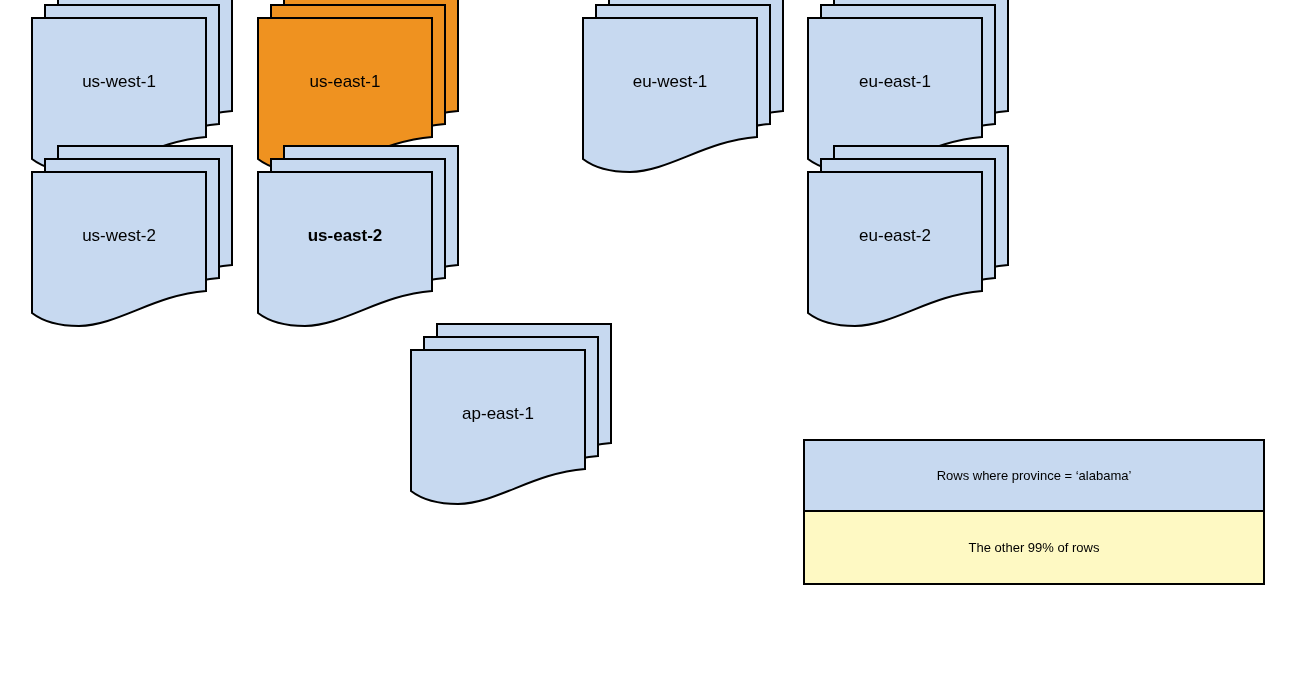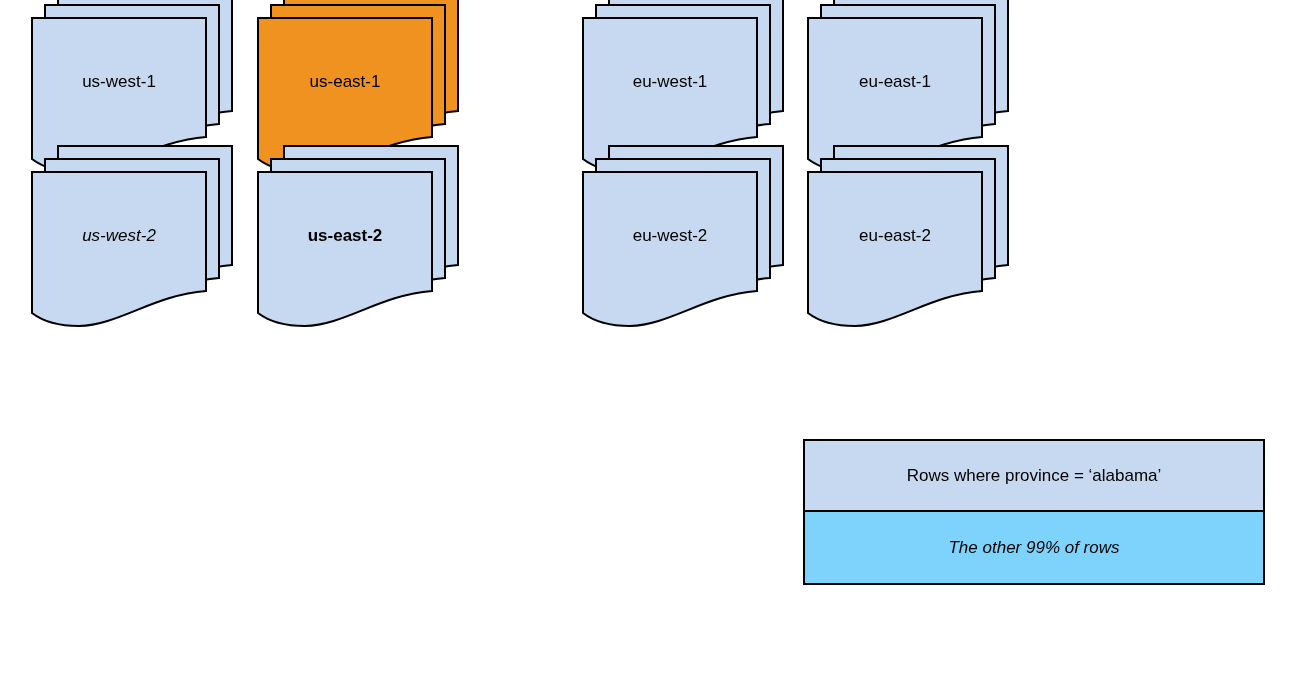--- a/index.html
+++ b/index.html
@@ -46,21 +46,21 @@
     box-sizing: border-box;
     display: flex;
     flex-direction: column;
   }
   .legend-row {
     flex: 1 1 50%;
     display: flex;
     align-items: center;
     justify-content: center;
     font-family: "Liberation Sans", sans-serif;
-    font-size: 17px;
+    font-size: 13px;
     color: #000000;
     box-sizing: border-box;
   }
   .legend-row.top {
     border-bottom: 2px solid #000000;
   }
 </style>
 </head>
 <body style="background: rgb(255, 255, 255);">
 
@@ -114,21 +114,21 @@
         </g>
         <g transform="translate(15,15)">
           <path d="M 0 0 L 174 0 L 174 119 C 121.8 123 87 153 46.980000000000004 154 C 24.360000000000003 154 10.44 149 0 141 Z" fill="#c7d9f0" stroke="#000000" stroke-width="2" stroke-linejoin="miter"></path>
         </g>
         <g transform="translate(2,28)">
           <path d="M 0 0 L 174 0 L 174 119 C 121.8 123 87 153 46.980000000000004 154 C 24.360000000000003 154 10.44 149 0 141 Z" fill="#c7d9f0" stroke="#000000" stroke-width="2" stroke-linejoin="miter"></path>
         </g>
         <text class="doc-label" x="89" y="92.5" fill="#000000">eu-east-1</text>
       </svg>
     </div>
-    <div class="doc-stack" style="left: 20px; top: 144px; font-style: italic;">
+    <div class="doc-stack" style="left: 20px; top: 144px;">
       <svg width="208" height="189" viewBox="0 0 208 189">
         <g transform="translate(28,2)">
           <path d="M 0 0 L 174 0 L 174 119 C 121.8 123 87 153 46.980000000000004 154 C 24.360000000000003 154 10.44 149 0 141 Z" fill="#c7d9f0" stroke="#000000" stroke-width="2" stroke-linejoin="miter"></path>
         </g>
         <g transform="translate(15,15)">
           <path d="M 0 0 L 174 0 L 174 119 C 121.8 123 87 153 46.980000000000004 154 C 24.360000000000003 154 10.44 149 0 141 Z" fill="#c7d9f0" stroke="#000000" stroke-width="2" stroke-linejoin="miter"></path>
         </g>
         <g transform="translate(2,28)">
           <path d="M 0 0 L 174 0 L 174 119 C 121.8 123 87 153 46.980000000000004 154 C 24.360000000000003 154 10.44 149 0 141 Z" fill="#c7d9f0" stroke="#000000" stroke-width="2" stroke-linejoin="miter"></path>
         </g>
@@ -142,50 +142,50 @@
         </g>
         <g transform="translate(15,15)">
           <path d="M 0 0 L 174 0 L 174 119 C 121.8 123 87 153 46.980000000000004 154 C 24.360000000000003 154 10.44 149 0 141 Z" fill="#c7d9f0" stroke="#000000" stroke-width="2" stroke-linejoin="miter"></path>
         </g>
         <g transform="translate(2,28)">
           <path d="M 0 0 L 174 0 L 174 119 C 121.8 123 87 153 46.980000000000004 154 C 24.360000000000003 154 10.44 149 0 141 Z" fill="#c7d9f0" stroke="#000000" stroke-width="2" stroke-linejoin="miter"></path>
         </g>
         <text class="doc-label" x="89" y="92.5" fill="#000000">us-east-2</text>
       </svg>
     </div>
-    <div class="doc-stack" style="left: 571px; top: 144px;">
-      <svg width="208" height="189" viewBox="0 0 208 189">
-        <g transform="translate(28,2)">
-          <path d="M 0 0 L 174 0 L 174 119 C 121.8 123 87 153 46.980000000000004 154 C 24.360000000000003 154 10.44 149 0 141 Z" fill="#c7d9f0" stroke="#000000" stroke-width="2" stroke-linejoin="miter"></path>
-        </g>
-        <g transform="translate(15,15)">
-          <path d="M 0 0 L 174 0 L 174 119 C 121.8 123 87 153 46.980000000000004 154 C 24.360000000000003 154 10.44 149 0 141 Z" fill="#c7d9f0" stroke="#000000" stroke-width="2" stroke-linejoin="miter"></path>
-        </g>
-        <g transform="translate(2,28)">
-          <path d="M 0 0 L 174 0 L 174 119 C 121.8 123 87 153 46.980000000000004 154 C 24.360000000000003 154 10.44 149 0 141 Z" fill="#c7d9f0" stroke="#000000" stroke-width="2" stroke-linejoin="miter"></path>
-        </g>
-        <text class="doc-label" x="89" y="92.5" fill="#000000">eu-west-2</text>
-      </svg>
-    </div>
     <div class="doc-stack" style="left: 796px; top: 144px; text-decoration: underline;">
       <svg width="208" height="189" viewBox="0 0 208 189">
         <g transform="translate(28,2)">
           <path d="M 0 0 L 174 0 L 174 119 C 121.8 123 87 153 46.980000000000004 154 C 24.360000000000003 154 10.44 149 0 141 Z" fill="#c7d9f0" stroke="#000000" stroke-width="2" stroke-linejoin="miter"></path>
         </g>
         <g transform="translate(15,15)">
           <path d="M 0 0 L 174 0 L 174 119 C 121.8 123 87 153 46.980000000000004 154 C 24.360000000000003 154 10.44 149 0 141 Z" fill="#c7d9f0" stroke="#000000" stroke-width="2" stroke-linejoin="miter"></path>
         </g>
         <g transform="translate(2,28)">
           <path d="M 0 0 L 174 0 L 174 119 C 121.8 123 87 153 46.980000000000004 154 C 24.360000000000003 154 10.44 149 0 141 Z" fill="#c7d9f0" stroke="#000000" stroke-width="2" stroke-linejoin="miter"></path>
         </g>
         <text class="doc-label" x="89" y="92.5" fill="#000000">eu-east-2</text>
       </svg>
     </div>
+    <div class="doc-stack" style="left: 399px; top: 322px;">
+      <svg width="208" height="189" viewBox="0 0 208 189">
+        <g transform="translate(28,2)">
+          <path d="M 0 0 L 174 0 L 174 119 C 121.8 123 87 153 46.980000000000004 154 C 24.360000000000003 154 10.44 149 0 141 Z" fill="#c7d9f0" stroke="#000000" stroke-width="2" stroke-linejoin="miter"></path>
+        </g>
+        <g transform="translate(15,15)">
+          <path d="M 0 0 L 174 0 L 174 119 C 121.8 123 87 153 46.980000000000004 154 C 24.360000000000003 154 10.44 149 0 141 Z" fill="#c7d9f0" stroke="#000000" stroke-width="2" stroke-linejoin="miter"></path>
+        </g>
+        <g transform="translate(2,28)">
+          <path d="M 0 0 L 174 0 L 174 119 C 121.8 123 87 153 46.980000000000004 154 C 24.360000000000003 154 10.44 149 0 141 Z" fill="#c7d9f0" stroke="#000000" stroke-width="2" stroke-linejoin="miter"></path>
+        </g>
+        <text class="doc-label" x="89" y="92.5" fill="#000000">ap-east-1</text>
+      </svg>
+    </div>
   </div>
 
 <div class="legend" style="border-color: rgb(0, 0, 0);">
   <div class="legend-row top" style="background: rgb(199, 217, 240); color: rgb(0, 0, 0); border-bottom-color: rgb(0, 0, 0);">
     <span>Rows where province = ‘alabama’</span>
   </div>
-  <div class="legend-row bottom" style="background: #7dd3fc; color: rgb(0, 0, 0); font-style: italic;">
+  <div class="legend-row bottom" style="background: #fef9c3; color: rgb(0, 0, 0);">
     <span>The other 99% of rows</span>
   </div>
 </div>
 
 </body></html>

